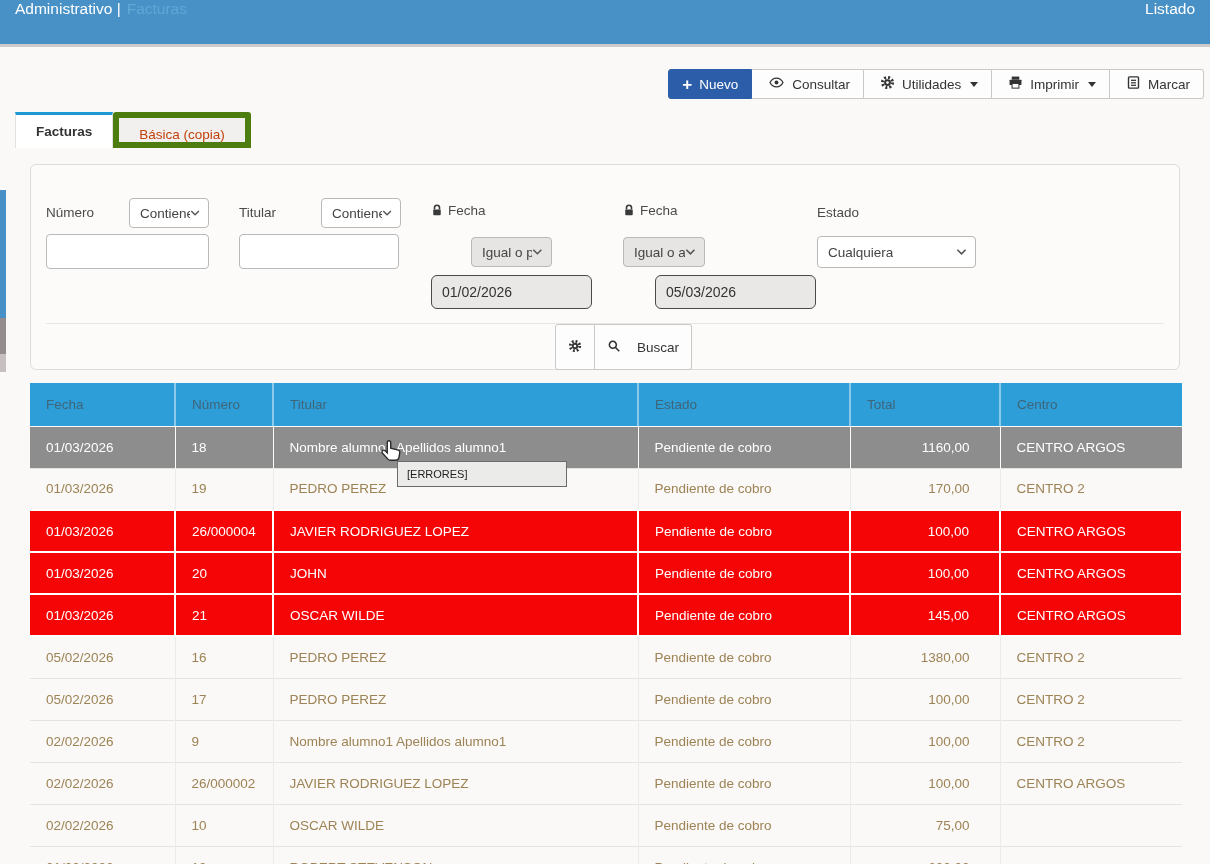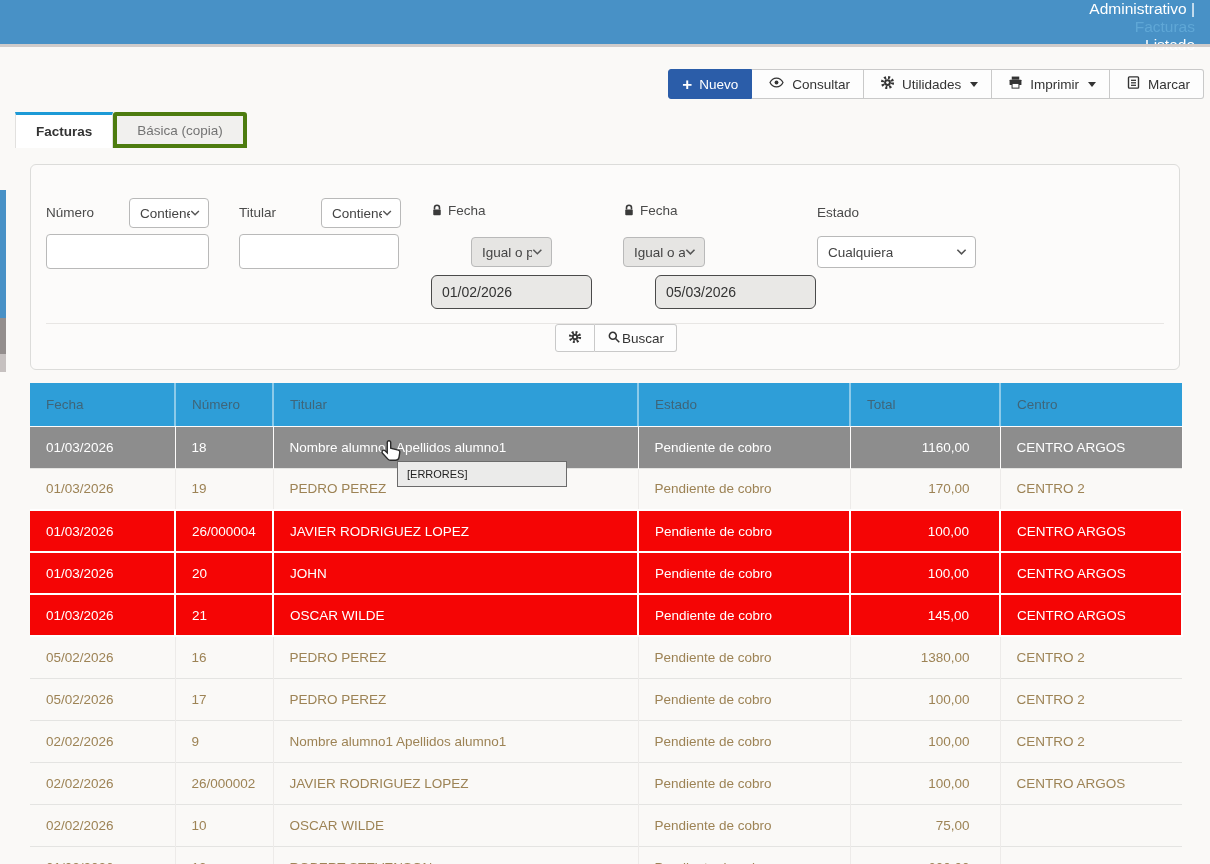--- a/index.html
+++ b/index.html
@@ -7,22 +7,22 @@
   body {
     position: relative;
     font-family: "Liberation Sans", sans-serif;
     background: #faf9f7;
     color: #333;
   }
 
   
   .topbar {
     position: absolute; left: 0; top: 0; width: 1210px; height: 44px;
-    background: #4891c6; display: flex; align-items: flex-end;
-    padding: 0 15px; color: #fff; font-size: 15.5px; flex-direction: column;
+    background: #4891c6; display: flex; align-items: flex-start;
+    padding: 0 15px; color: #fff; font-size: 15.5px;
   }
   .topbar .module { color: #5fa7d6; margin-left: 6px; }
   .topbar .spacer { flex: 1; }
   .topbar-sep { position: absolute; left: 0; top: 44px; width: 1210px; height: 3px; background: #cfcbca; }
 
   
   .strip { position: absolute; left: 0; width: 6px; }
   .strip.s1 { top: 190px; height: 128px; background: #4891c6; }
   .strip.s2 { top: 318px; height: 36px; background: #938e8d; }
   .strip.s3 { top: 354px; height: 18px; background: #c6c1c0; }
@@ -46,22 +46,23 @@
   .tabs { position: absolute; left: 15px; top: 112px; display: flex; }
   .tab {
     height: 36px; display: flex; align-items: center; padding: 0 20px;
     font-size: 13.5px; cursor: pointer;
   }
   .tab.active {
     background: #fff; border: 1px solid #e2e1df; border-bottom: none;
     border-top: 3px solid #1d9ad6; font-weight: bold; color: #333;
   }
   .tab.inactive {
-    background: #f1f0ee; color: #737373; border: 4px solid #4d7c0f;
+    background: #f1f0ee; color: #c2410c; border: 6px solid #4d7c0f;
     border-radius: 3px 3px 0 0;
+    align-items: flex-end;
   }
 
   
   .filter-panel {
     position: absolute; left: 30px; top: 164px; width: 1150px; height: 206px;
     border: 1px solid #dcdcda; border-radius: 6px; background: #fcfbfa;
   }
   .flabel { position: absolute; font-size: 13.5px; color: #4a4a4a; display: flex; align-items: center; gap: 5px; }
   .fselect {
     position: absolute; height: 30px; background: #fff;
@@ -77,21 +78,21 @@
     font-size: 13.5px; color: #333; font-family: "Liberation Sans", sans-serif;
   }
   .fdate {
     position: absolute; height: 34px; width: 161px; background: #e9e8e6;
     border: 1.5px solid #4a4a4a; border-radius: 6px; padding: 0 10px;
     font-size: 14px; color: #333; font-family: "Liberation Sans", sans-serif;
   }
   .filter-divider { position: absolute; left: 15px; right: 15px; top: 158px; border-top: 1px solid #e8e6e4; }
   .search-group { position: absolute; left: 524px; top: 159px; display: flex; }
   .sbtn {
-    height: 28px; display: flex; align-items: center; gap: 1px; padding: 0 12px;
+    height: 46px; display: flex; align-items: center; gap: 16px; padding: 0 12px;
     background: #fdfdfd; border: 1px solid #c9c9c9; font-size: 13.5px; color: #333; cursor: pointer;
   }
   .sbtn + .sbtn { border-left: none; }
   .sbtn:first-child { border-radius: 3px 0 0 3px; }
   .sbtn:last-child { border-radius: 0 3px 3px 0; }
 
   
   .results { position: absolute; left: 30px; top: 383px; width: 1152px; }
   table { border-collapse: collapse; table-layout: fixed; width: 1152px; }
   thead th {

